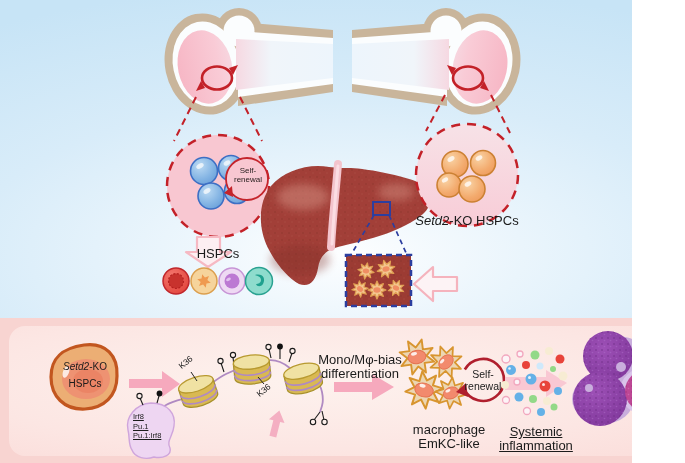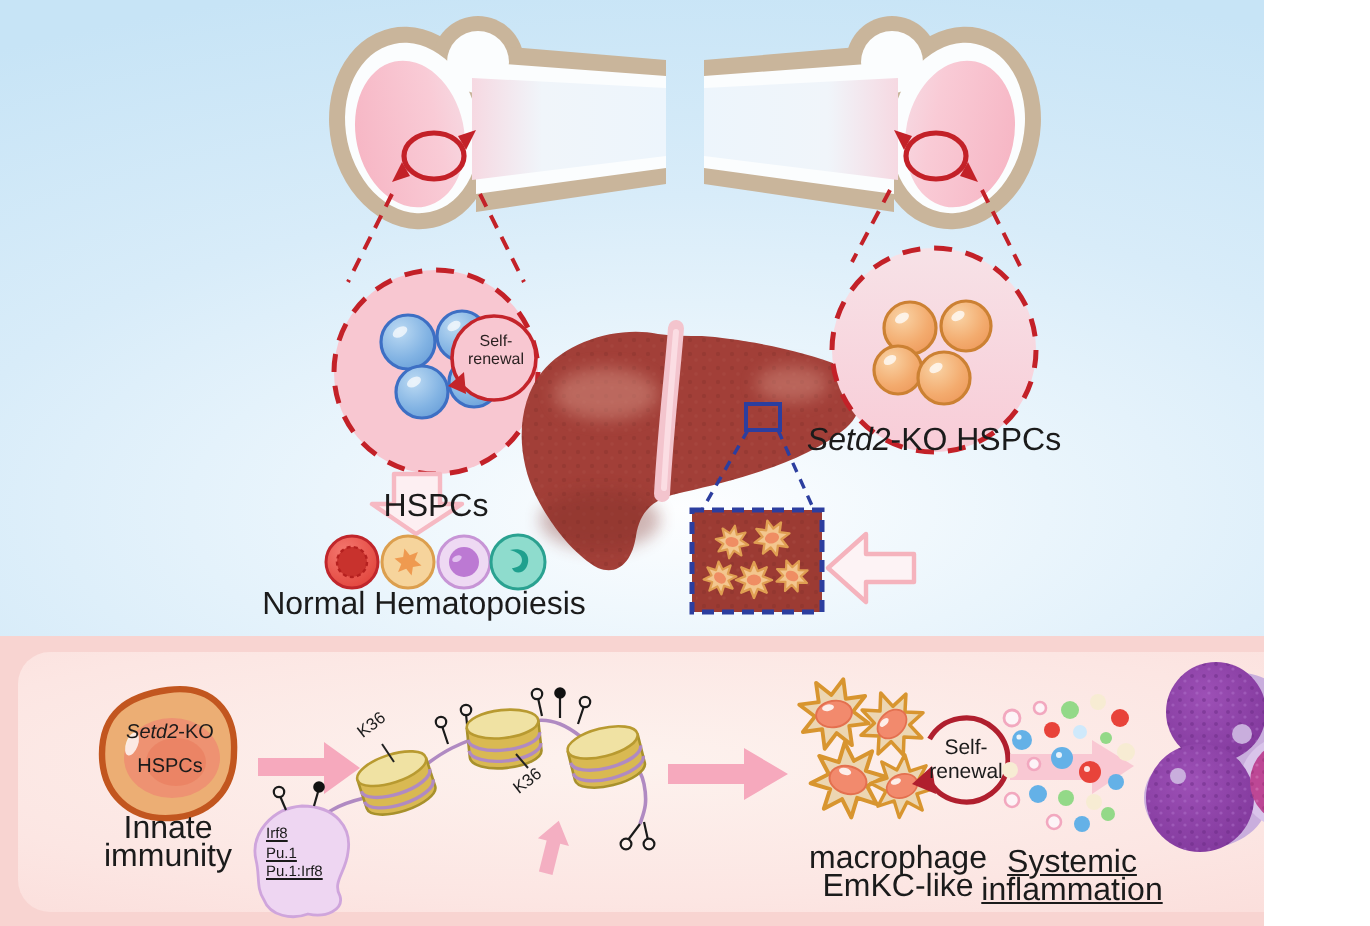--- a/index.html
+++ b/index.html
@@ -3,21 +3,21 @@
 <meta charset="utf-8">
 <style>
   html,body{margin:0;padding:0;}
   #fig{position:relative;width:632px;height:463px;overflow:hidden;font-family:"Liberation Sans",sans-serif;background:#cfe8f8;}
   #top-bg{position:absolute;left:0;top:0;width:685px;height:318px;
     background:radial-gradient(95% 85% at 50% 80%, #fdfeff 0%, #eaf5fc 28%, #d8ecf9 58%, #c7e4f6 100%);}
   #bottom-bg{position:absolute;left:0;top:318px;width:685px;height:145px;background:#f8d4d1;}
   #bottom-inner{position:absolute;left:9px;top:326px;width:667px;height:130px;border-radius:16px;
     background:radial-gradient(75% 75% at 45% 42%, #fdf2ee 0%, #fce6e3 70%, #fbdfdc 100%);}
   svg{position:absolute;left:0;top:0;}
-  .lbl{position:absolute;color:#1b1b1b;text-align:center;font-size:16px;line-height:13.5px;}
+  .lbl{position:absolute;color:#1b1b1b;text-align:center;font-size:13px;line-height:13.5px;}
   .lbl .it{font-style:italic;}
   .sr-top{font-size:8px;line-height:8.5px;color:#2b2222;}
   .sr-bot{font-size:10.5px;line-height:12px;}
   .celltxt{font-size:10px;line-height:16.5px;}
   .tftxt{font-size:7.5px;line-height:9.5px;text-align:left;}
   .k36{font-size:8.5px;transform:rotate(-38deg);}
 </style>
 </head>
 <body>
 
@@ -333,45 +333,43 @@
     </g>
   </svg>
 
   <div class="lbl sr-top" style="left:226px;top:167px;width:44px;">
     <div>Self-</div>
     <div>renewal</div>
   </div>
   <div class="lbl" style="left:168px;top:247px;width:100px;">
     <span>HSPCs</span>
   </div>
-  <div class="lbl" style="left:128px;top:296px;width:168px;">
-    <span>Normal Hematopoiesis</span>
-  </div>
   <div class="lbl" style="left:397px;top:214px;width:140px;">
     <span class="it">Setd2</span><span>-KO HSPCs</span>
   </div>
 
   <div class="lbl celltxt" style="left:47px;top:359px;width:76px;">
     <div><span class="it">Setd2</span><span>-KO</span></div>
     <div>HSPCs</div>
-  </div>
-  <div class="lbl" style="left:28px;top:408px;width:112px;">
-    <span>Innate immunity</span>
   </div>
   <div class="lbl tftxt" style="left:133px;top:412px;width:50px;text-decoration:underline;">
     <div>Irf8</div>
     <div>Pu.1</div>
     <div>Pu.1:Irf8</div>
   </div>
   <div class="lbl k36" style="left:175px;top:356px;width:22px;">
     <span>K36</span>
   </div>
   <div class="lbl k36" style="left:253px;top:384px;width:22px;">
     <span>K36</span>
   </div>
+  <div class="lbl" style="left:306px;top:353px;width:108px;">
+    <div>Mono/Mφ-bias</div>
+    <div>differentiation</div>
+  </div>
   <div class="lbl" style="left:398px;top:423px;width:102px;">
     <div>macrophage</div>
     <div>EmKC-like</div>
   </div>
   <div class="lbl sr-bot" style="left:456px;top:368px;width:54px;">
     <div>Self-</div>
     <div>renewal</div>
   </div>
   <div class="lbl" style="left:485px;top:425px;width:102px;text-decoration:underline;">
     <div>Systemic</div>

